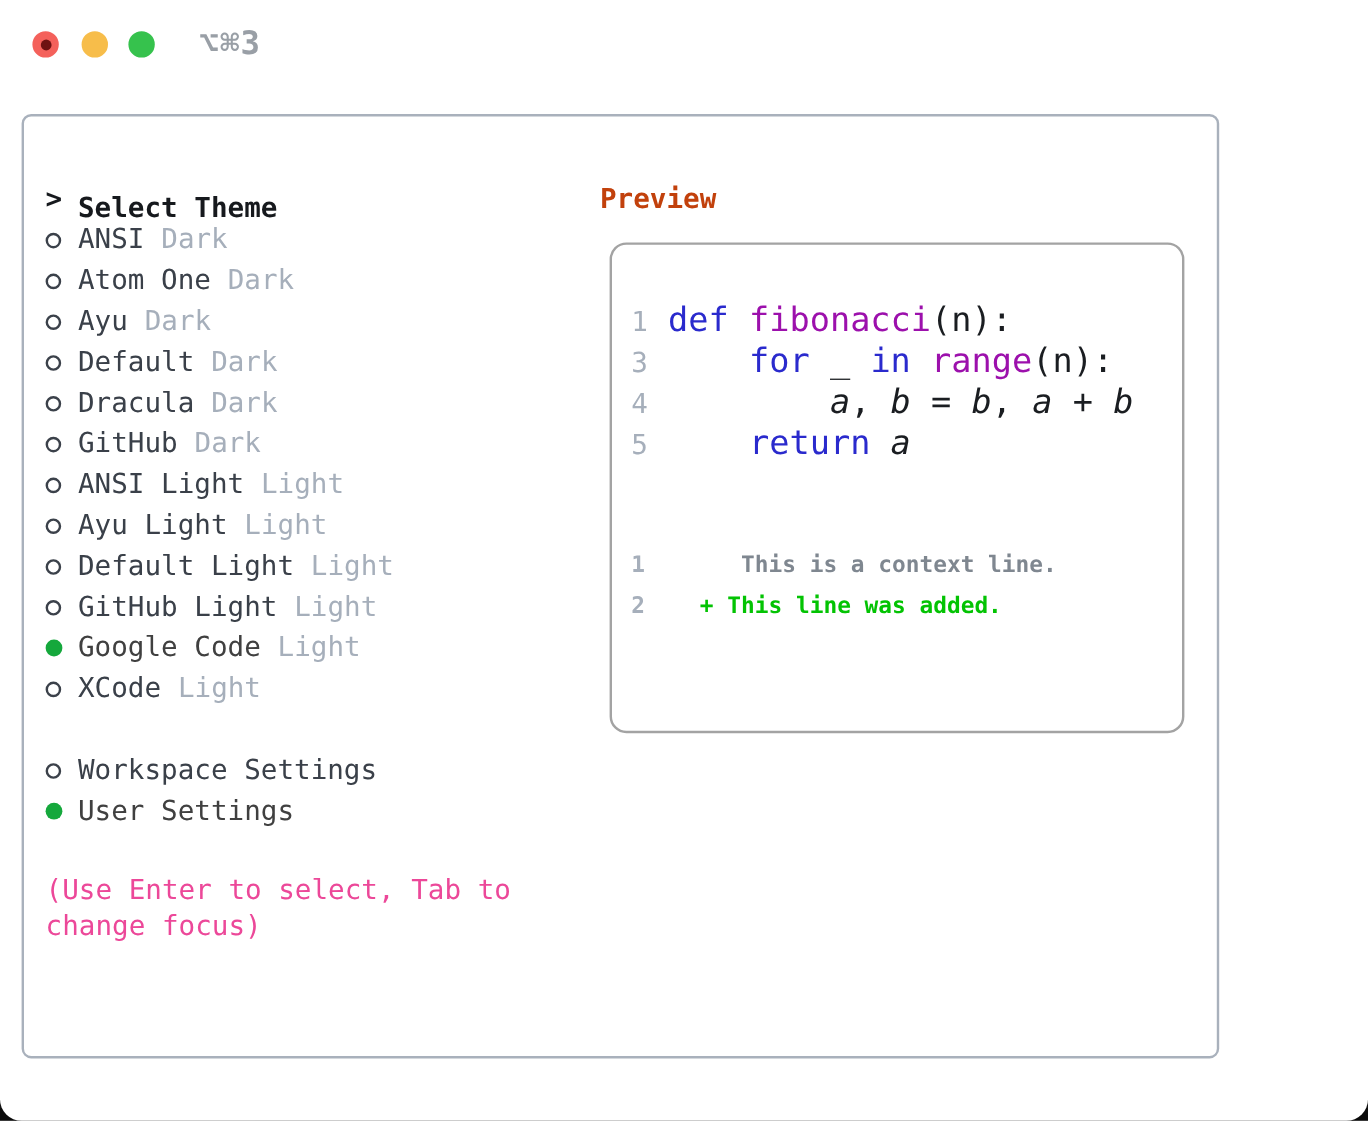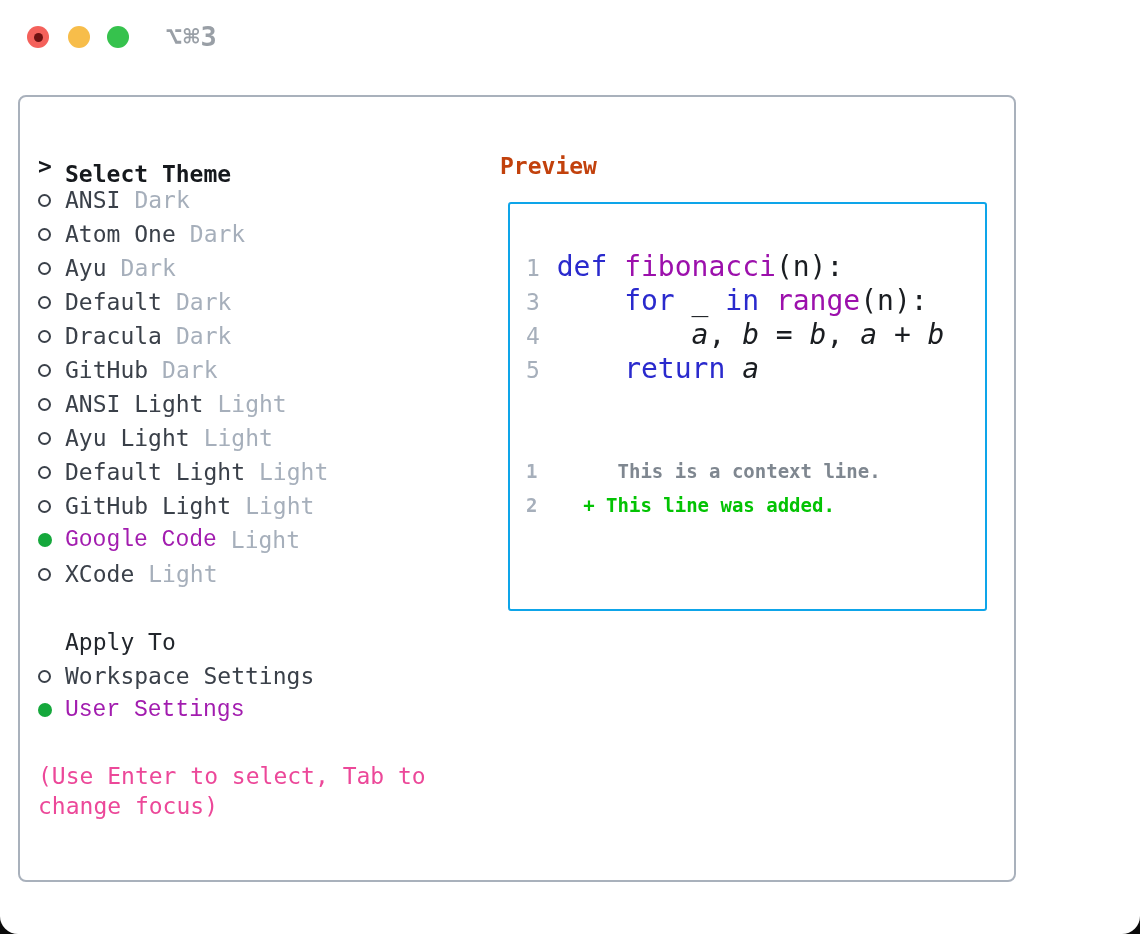--- a/index.html
+++ b/index.html
@@ -22,30 +22,30 @@
          border:2px solid #a9b1bc;border-radius:8px;background:#fff;}
   
   .left-col{position:absolute;left:18px;top:52px;width:445px;}
   .row{height:34px;display:flex;align-items:center;font-size:23px;}
   .marker{width:27px;flex:none;display:flex;align-items:center;}
   .caret{width:27px;flex:none;font-weight:bold;color:#16191d;}
   .dot-ring{width:13px;height:13px;box-sizing:border-box;border:2px solid #3b414a;border-radius:50%;}
   .dot-filled{width:14px;height:14px;background:#15a83c;border-radius:50%;}
   .header-label{font-weight:bold;color:#16191d;margin-top:16px;}
   .item-name{color:#3a4049;}
-  .item-name.sel{color:#a21caf;font-family:Liberation Mono, monospace;}
+  .item-name.sel{color:#404040;}
   .item-variant{color:#a6afbb;margin-left:14px;}
   .apply-label{color:#22262c;}
   .spacer{height:34px;}
   .hint{font-size:23px;line-height:30px;color:#ec4899;width:432px;}
   
   .preview-header{position:absolute;left:480px;top:52px;height:34px;line-height:34px;
                   font-size:23px;font-weight:bold;color:#c2410c;}
   .preview-box{position:absolute;left:488px;top:105px;width:475px;height:405px;
-               border:2px solid #0ea5e9;border-radius:3px;background:#fff;}
+               border:2px solid #a3a3a3;border-radius:14px;background:#fff;}
   .code-block{position:absolute;left:16px;top:46px;font-size:28px;line-height:34px;}
   .diff-block{position:absolute;left:16px;top:250px;font-size:19px;line-height:34px;font-weight:bold;}
   .pline{height:34px;white-space:pre;}
   .code-block .seg-ln{font-size:23px;}
   .seg-ln{color:#a6afbb;}
   .seg-pl{color:#1a1d21;}
   .seg-kw{color:#2a2acd;}
   .seg-fn{color:#9c10ac;}
   .seg-nm{color:#0c6c72;}
   .seg-var{color:#1a1d21;font-style:italic;}
@@ -157,24 +157,20 @@
             <span class="marker">
               <span class="dot-ring"></span>
             </span>
             <span class="item-name">XCode</span>
             <span class="item-variant">Light</span>
           </div>
         </div>
 
       <div class="spacer"></div>
 
-      <div class="row">
-        <span class="marker"></span>
-        <span class="apply-label">Apply To</span>
-      </div>
 
       <div id="apply-list">
           <div class="row">
             <span class="marker">
               <span class="dot-ring"></span>
             </span>
             <span class="item-name">Workspace Settings</span>
           </div>
           <div class="row">
             <span class="marker">

